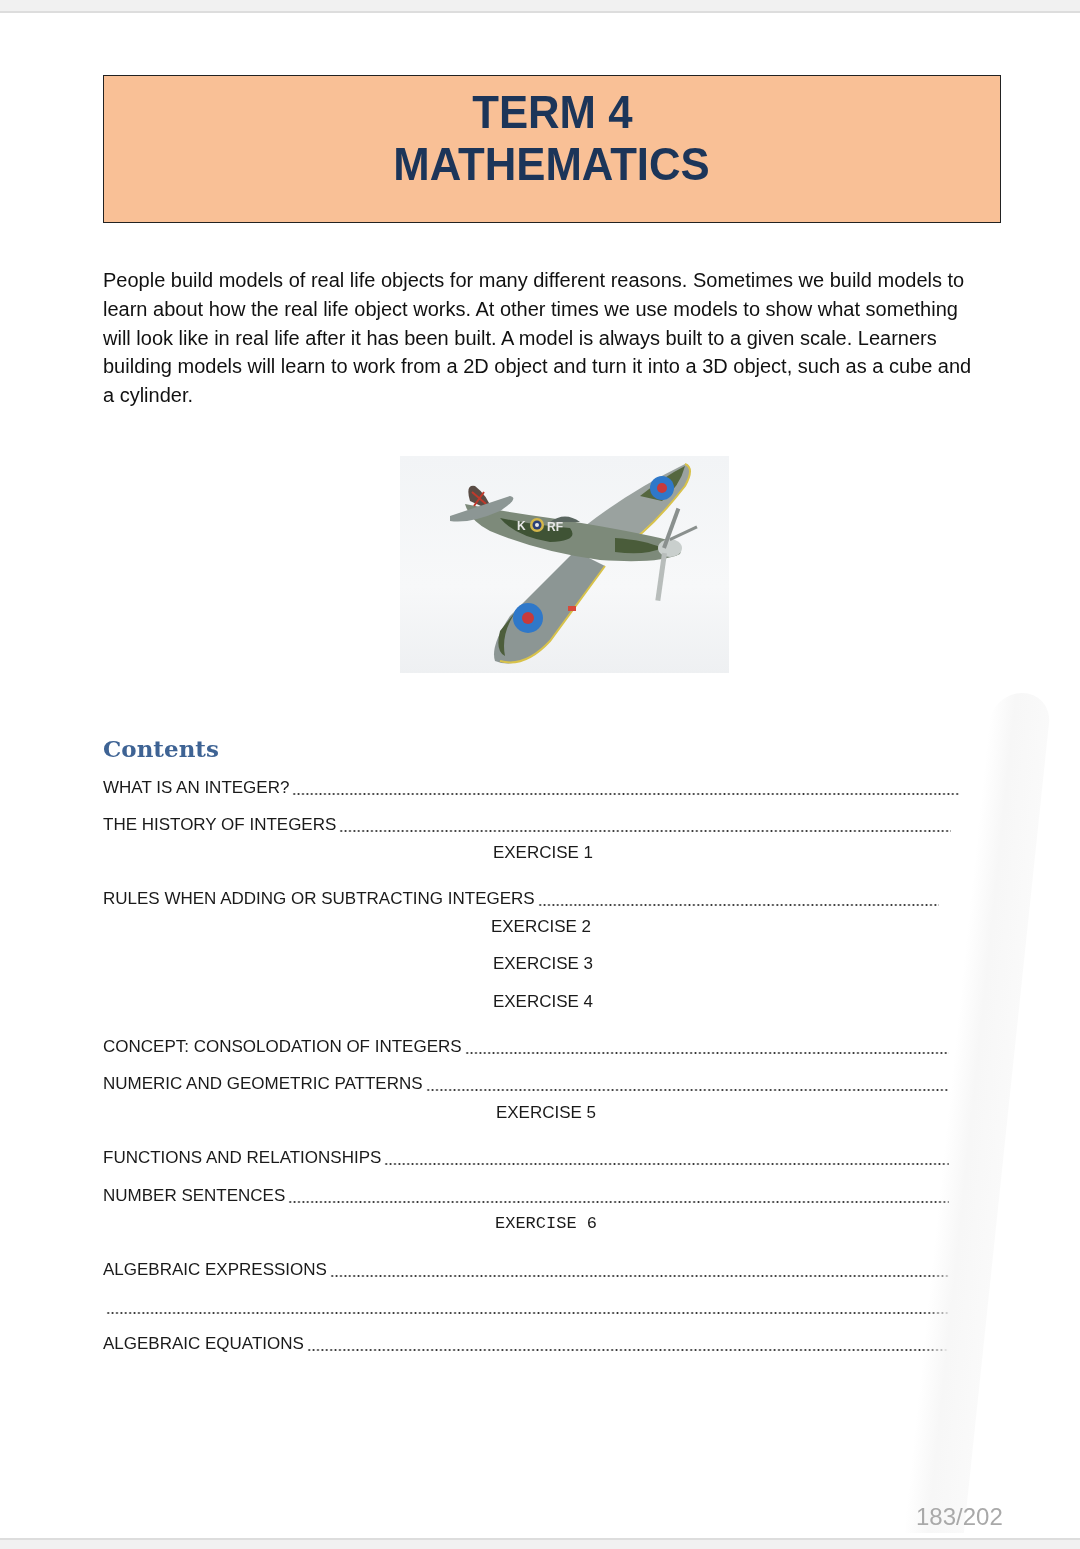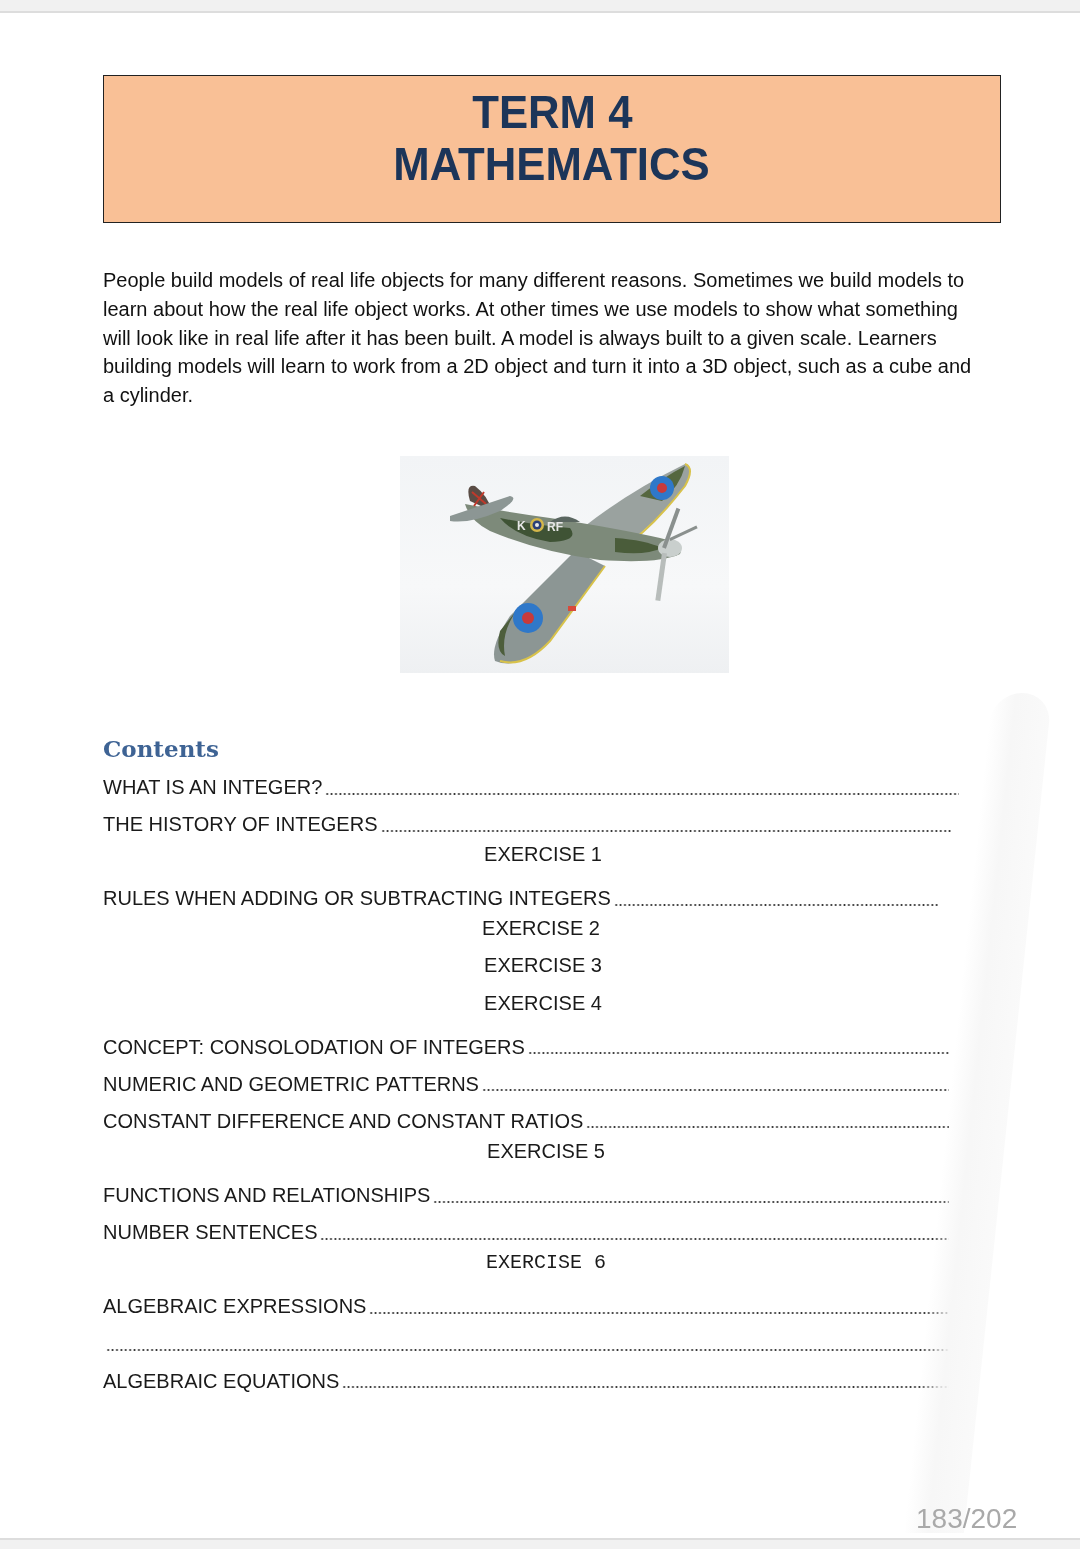--- a/index.html
+++ b/index.html
@@ -42,41 +42,41 @@
 
     .contents-heading {
       position: absolute; left: 103px; top: 721px;
       font-family: "DejaVu Serif", serif; font-weight: bold; color: #3e6394;
       font-size: 23px; line-height: 30px;
     }
 
     .toc { position: absolute; left: 103px; top: 756px; width: 860px; }
     .toc-row {
       position: relative; height: 37.1px; display: flex; align-items: center;
-      font-family: "Liberation Sans", sans-serif; font-size: 20px; color: #1a1a1a;
+      font-family: "Liberation Sans", sans-serif; font-size: 17px; color: #1a1a1a;
       white-space: nowrap; overflow: hidden;
     }
     .toc-row.indent { padding-left: 20px; flex-direction: column; }
     .toc-label { flex: 0 0 auto; }
     .toc-leader {
       flex: 1 1 auto; height: 2px; margin-left: 3px; margin-top: 12px;
       background-image: radial-gradient(circle, #333 0.9px, transparent 1.1px);
       background-size: 4.4px 2px; background-repeat: repeat-x;
     }
 
     .scroll-ghost {
       position: absolute; left: 948px; top: 680px; width: 60px; height: 840px;
       background: linear-gradient(90deg, rgba(245,245,245,0) 0%, rgba(246,246,246,0.9) 40%, rgba(246,246,246,0.6) 100%);
       border-radius: 30px 30px 0 0; transform: skewX(-6deg);
       pointer-events: none;
     }
 
     .page-counter {
       position: absolute; left: 916px; top: 1490px;
-      font-family: "Liberation Sans", sans-serif; font-size: 28px; color: #a9a9a9;
+      font-family: "Liberation Sans", sans-serif; font-size: 24px; color: #a9a9a9;
       letter-spacing: 0px;
     }
   </style>
 </head>
 <body>
 
 <div class="top-bar"></div>
 
 <div class="page">
 
@@ -158,24 +158,20 @@
         <span class="toc-leader"></span>
       </div>
       <div class="toc-row" style="width: 846px;">
         <span class="toc-label">CONCEPT: CONSOLODATION OF INTEGERS</span>
         <span class="toc-leader"></span>
       </div>
       <div class="toc-row" style="width: 846px;">
         <span class="toc-label">NUMERIC AND GEOMETRIC PATTERNS</span>
         <span class="toc-leader"></span>
       </div>
-      <div class="toc-row" style="width: 846px;">
-        <span class="toc-label">CONSTANT DIFFERENCE AND CONSTANT RATIOS</span>
-        <span class="toc-leader"></span>
-      </div>
       <div class="toc-row indent" style="width: 846px;">
         <span class="toc-label">EXERCISE 5</span>
         <span class="toc-leader"></span>
       </div>
       <div class="toc-row" style="width: 846px; justify-content: center;">
         <span class="toc-label">FUNCTIONS AND RELATIONSHIPS</span>
         <span class="toc-leader"></span>
       </div>
       <div class="toc-row" style="width: 846px;">
         <span class="toc-label">NUMBER SENTENCES</span>

